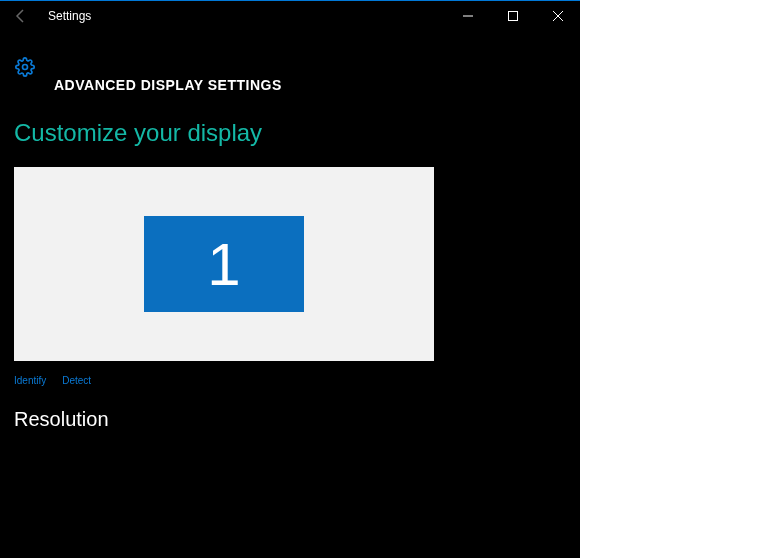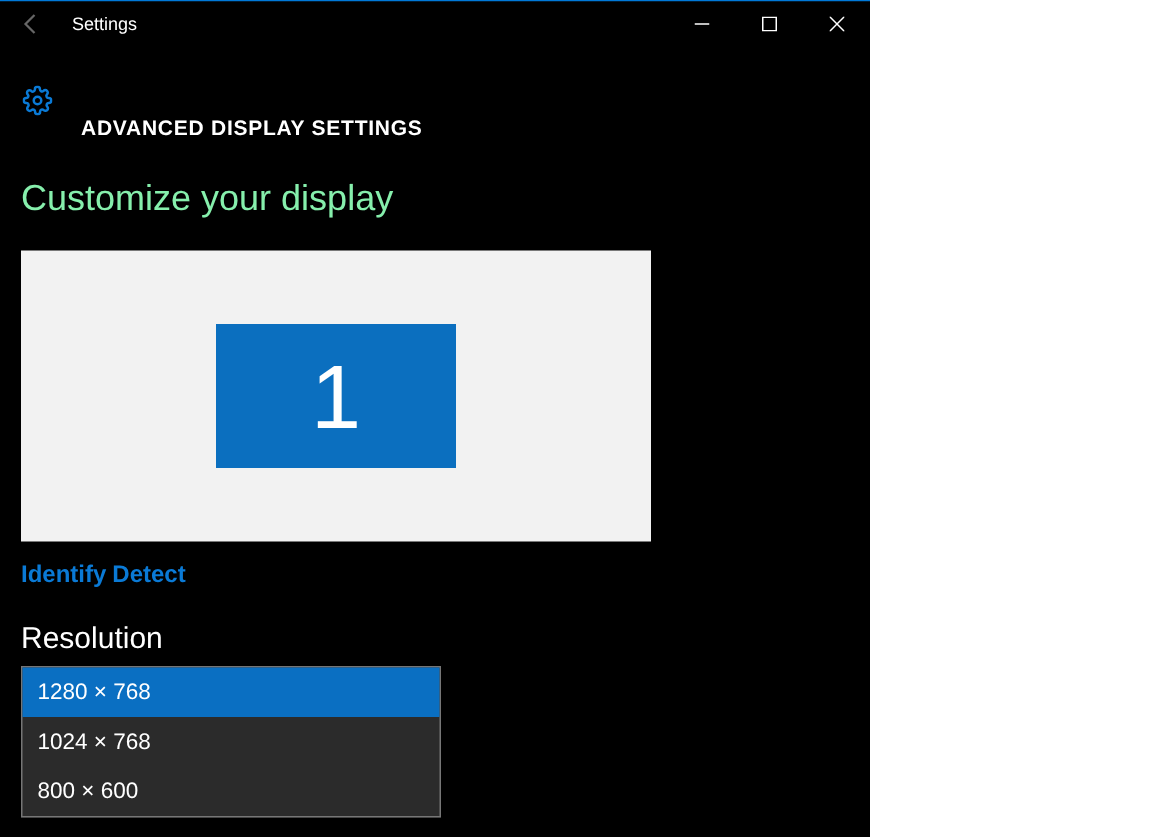--- a/index.html
+++ b/index.html
@@ -74,21 +74,21 @@
     letter-spacing: 0.5px;
     margin-left: 18px;
     margin-top: 36px;
   }
   .content {
     padding: 0 14px;
   }
   .section-title {
     font-size: 24px;
     font-weight: 300;
-    color: #86efac;
+    color: #14b8a6;
     margin-top: 8px;
     margin-bottom: 20px;
   }
   .display-preview {
     width: 420px;
     height: 194px;
     background: #f2f2f2;
     display: flex;
     align-items: center;
     justify-content: center;
@@ -100,23 +100,22 @@
     color: #fff;
     display: flex;
     align-items: center;
     justify-content: center;
     font-size: 60px;
     font-weight: 300;
   }
   .link-row {
     margin-top: 14px;
     display: flex;
-    gap: 4px;
-    font-size: 16px;
-    font-weight: bold;
+    gap: 16px;
+    font-size: 10px;
   }
   .link {
     color: #0a7ad6;
     cursor: pointer;
   }
   .field-label {
     margin-top: 22px;
     font-size: 20px;
     color: #fff;
   }
@@ -188,20 +187,15 @@
       </div>
     </div>
 
     <div class="link-row">
       <span class="link">Identify</span>
       <span class="link">Detect</span>
     </div>
 
     <div class="field-label">Resolution</div>
 
-    <div class="dropdown">
-      <div class="option selected">1280 × 768</div>
-      <div class="option">1024 × 768</div>
-      <div class="option">800 × 600</div>
-    </div>
   </div>
 
 </div>
 
 </body></html>

